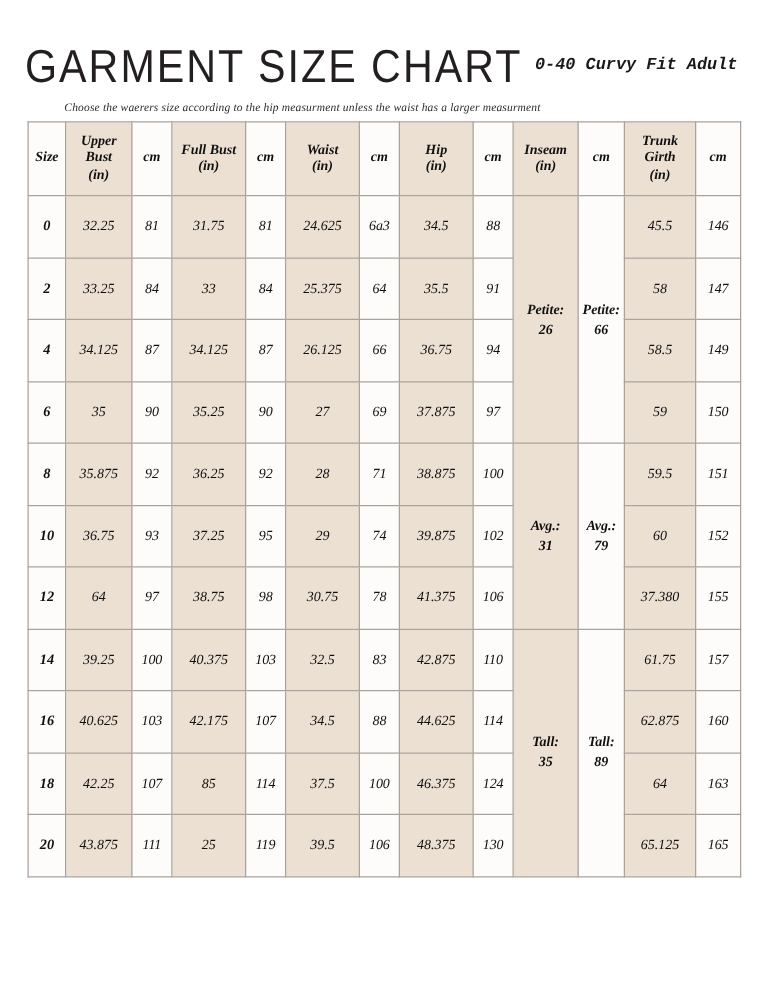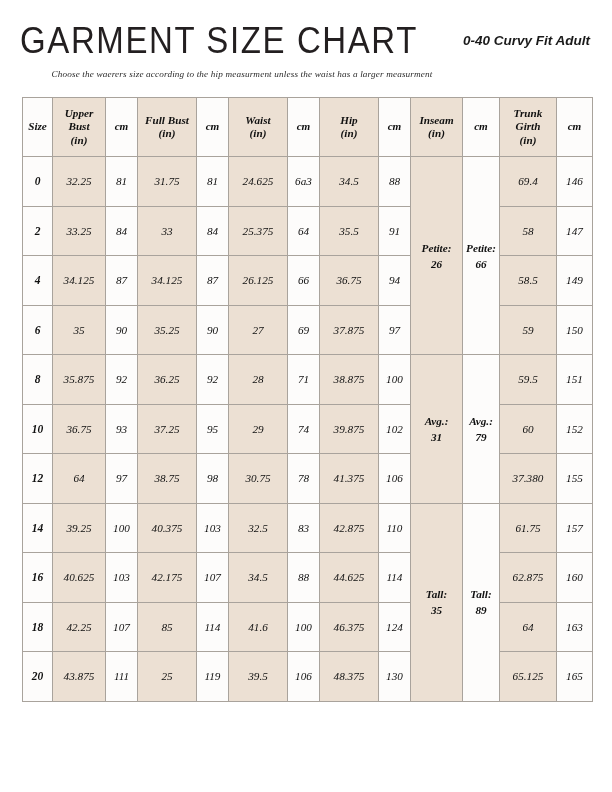--- a/index.html
+++ b/index.html
@@ -12,21 +12,21 @@
     width: 612px;
     height: 792px;
     position: relative;
     font-family: "Liberation Serif", "DejaVu Serif", serif;
     overflow: hidden;
   }
 
   
   #header {
     position: absolute;
-    left: 0; top: 4px;
+    left: 0; top: 16px;
     width: 612px;
     height: 92px;
   }
   #doc-title {
     position: absolute;
     left: 20px;
     top: 18px;
     font-family: "Liberation Sans", "DejaVu Sans", sans-serif;
     font-size: 33px;
     font-weight: 300;
@@ -34,21 +34,21 @@
     color: #231f20;
     white-space: nowrap;
     line-height: 1;
     transform: scaleY(1.12);
     transform-origin: left top;
   }
   #fit-label {
     position: absolute;
     right: 22px;
     top: 29px;
-    font-family: Liberation Sans, sans-serif;
+    font-family: Liberation Mono, monospace;
     font-style: italic;
     font-weight: bold;
     font-size: 13.5px;
     color: #1a1a1a;
     white-space: nowrap;
   }
   #subtitle-block {
     position: absolute;
     left: 0;
     top: 63px;
@@ -207,21 +207,21 @@
           <td class="shade">34.5</td>
           <td class="plain">88</td>
           <td class="merge-in" rowspan="4">
             <div>Petite:</div>
             <div>26</div>
           </td>
           <td class="merge-cm" rowspan="4">
             <div>Petite:</div>
             <div>66</div>
           </td>
-          <td class="shade">69.4</td>
+          <td class="shade">45.5</td>
           <td class="plain">146</td>
         </tr>
         <tr>
           <td class="plain size-cell">2</td>
           <td class="shade">33.25</td>
           <td class="plain">84</td>
           <td class="shade">33</td>
           <td class="plain">84</td>
           <td class="shade">25.375</td>
           <td class="plain">64</td>
@@ -336,21 +336,21 @@
           <td class="plain">114</td>
           <td class="shade">62.875</td>
           <td class="plain">160</td>
         </tr>
         <tr>
           <td class="plain size-cell">18</td>
           <td class="shade">42.25</td>
           <td class="plain">107</td>
           <td class="shade">85</td>
           <td class="plain">114</td>
-          <td class="shade">41.6</td>
+          <td class="shade">37.5</td>
           <td class="plain">100</td>
           <td class="shade">46.375</td>
           <td class="plain">124</td>
           <td class="shade">64</td>
           <td class="plain">163</td>
         </tr>
         <tr>
           <td class="plain size-cell">20</td>
           <td class="shade">43.875</td>
           <td class="plain">111</td>

